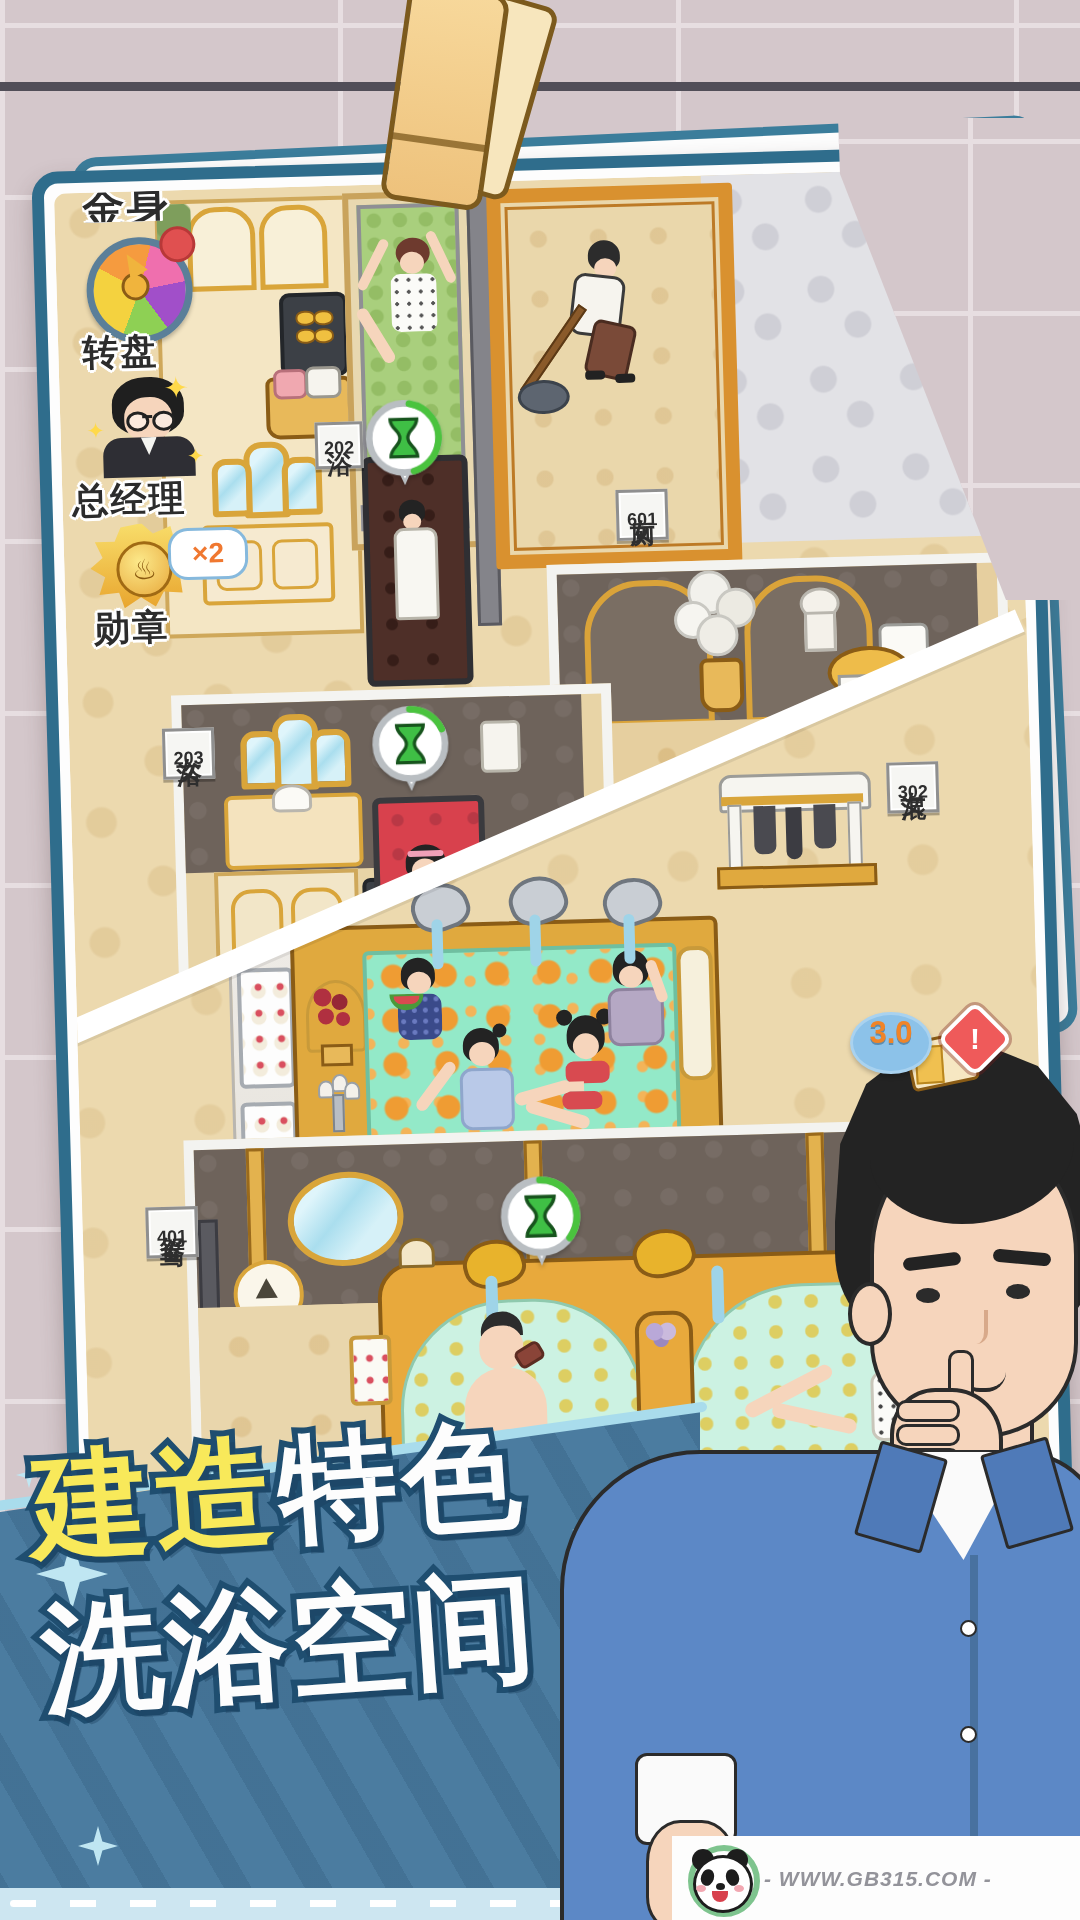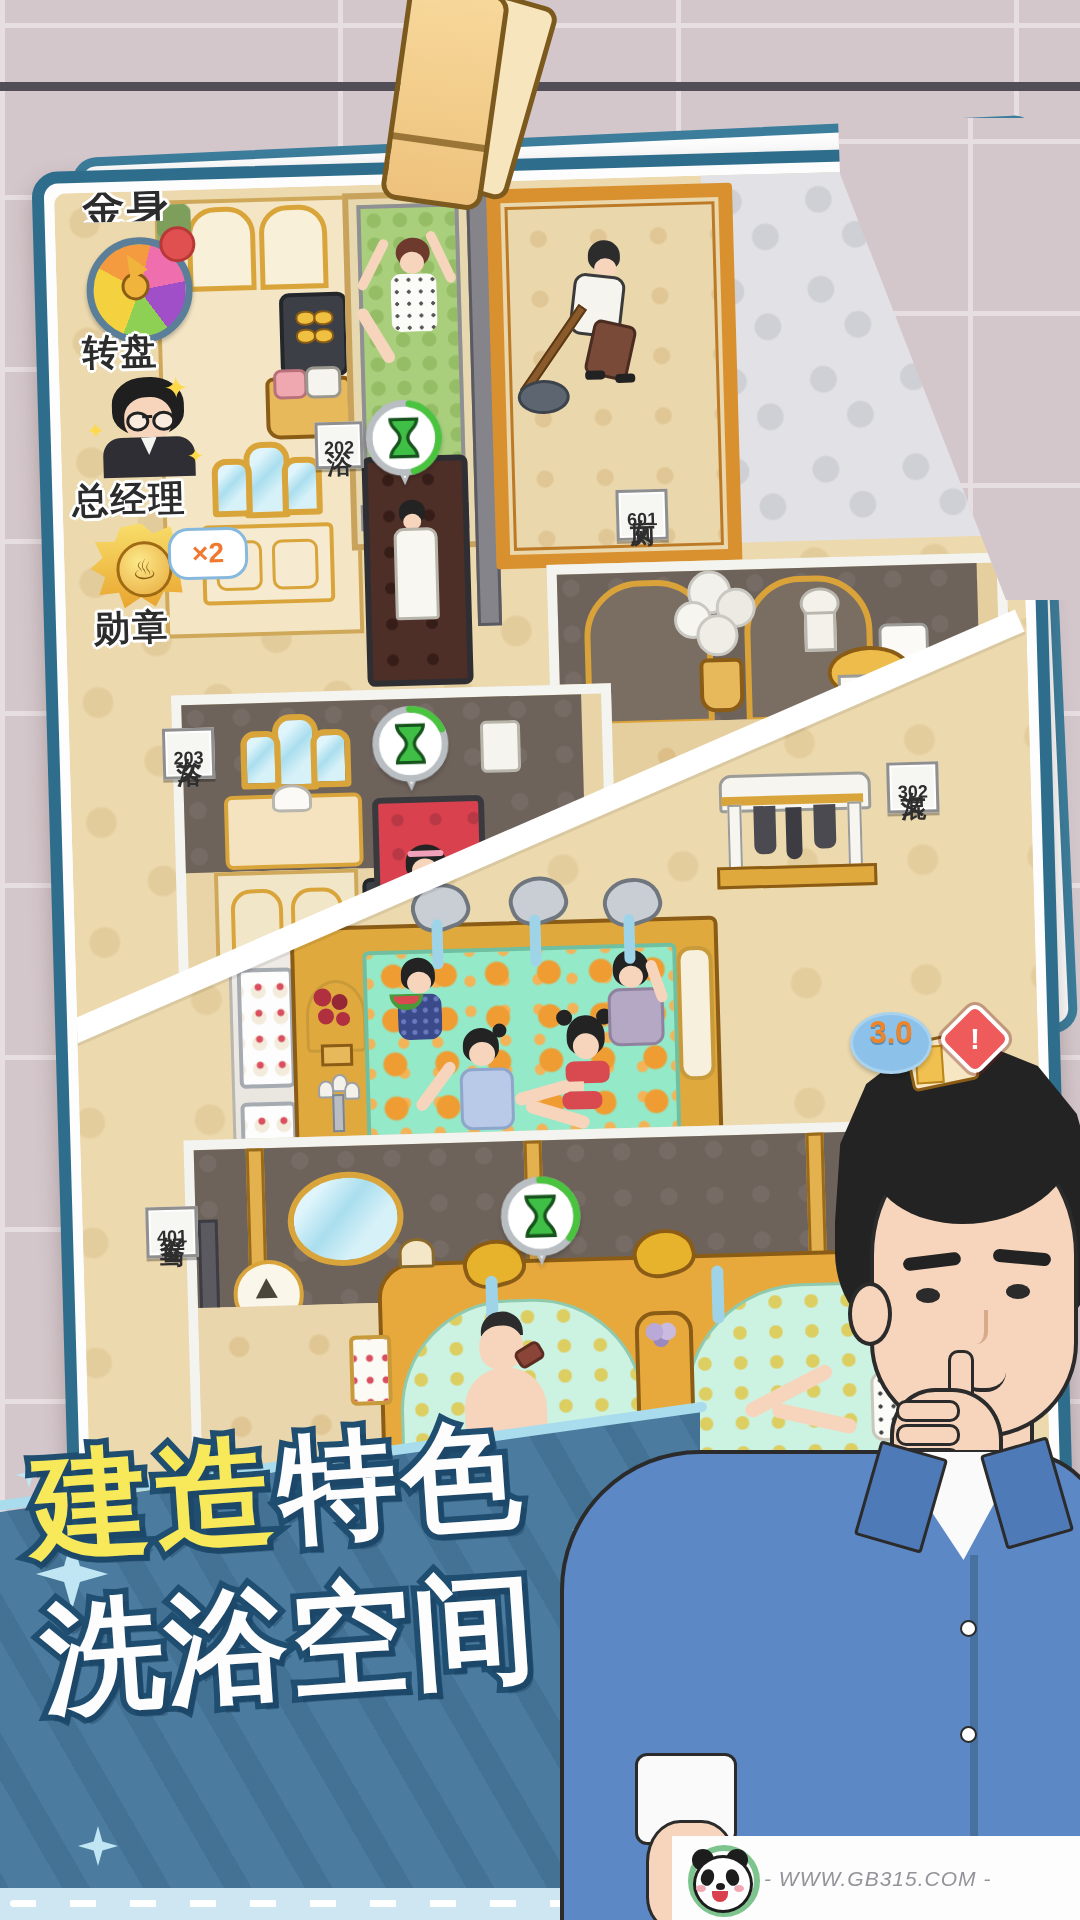--- a/index.html
+++ b/index.html
@@ -490,17 +490,17 @@
       <div class="abs" style="left:42px;top:6px;width:22px;height:22px;background:#1d1d1d;border-radius:50%;"></div>
       <div class="abs" style="left:9px;top:12px;width:54px;height:52px;background:#fff;border:3px solid #1d1d1d;border-radius:50%;"></div>
       <div class="abs" style="left:17px;top:26px;width:13px;height:17px;background:#1d1d1d;border-radius:50%;transform:rotate(18deg);"></div>
       <div class="abs" style="left:42px;top:26px;width:13px;height:17px;background:#1d1d1d;border-radius:50%;transform:rotate(-18deg);"></div>
       <div class="abs" style="left:32px;top:40px;width:9px;height:7px;background:#1d1d1d;border-radius:50%;"></div>
       <div class="abs" style="left:28px;top:48px;width:16px;height:11px;background:#d8414d;border-radius:0 0 12px 12px;"></div>
       <div class="abs" style="left:12px;top:42px;width:10px;height:7px;background:#f2a8b2;border-radius:50%;"></div>
       <div class="abs" style="left:50px;top:42px;width:10px;height:7px;background:#f2a8b2;border-radius:50%;"></div>
     </div>
     <div style="display:flex;flex-direction:column;line-height:1.1;">
-      <div style="color:#93939a;font-weight:400;font-size:21px;font-style:italic;letter-spacing:1px;margin-top:2px;">- WWW.GB315.COM -</div>
+      <div style="color:#93939a;font-weight:700;font-size:21px;font-style:italic;letter-spacing:1px;margin-top:2px;">- WWW.GB315.COM -</div>
     </div>
   </div>
 
 </div>
 
 </body></html>

